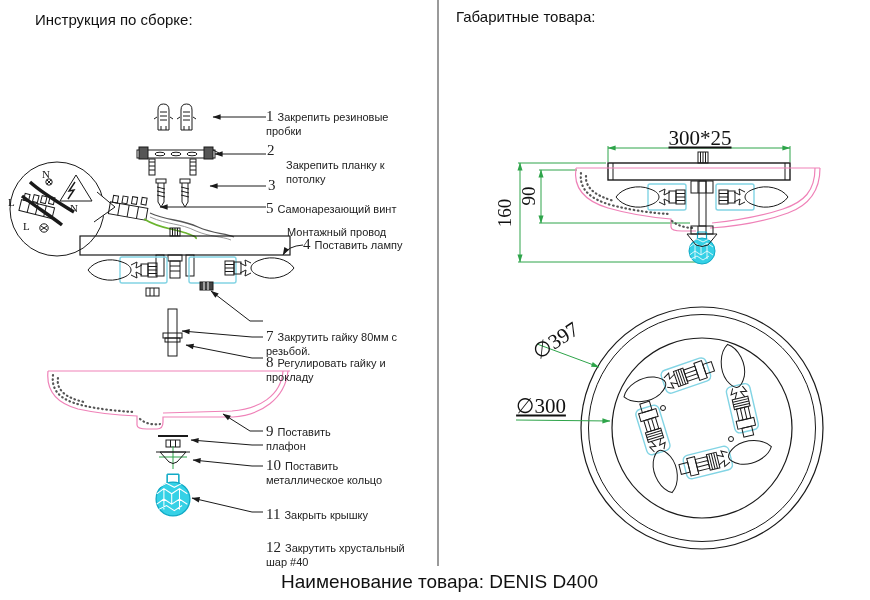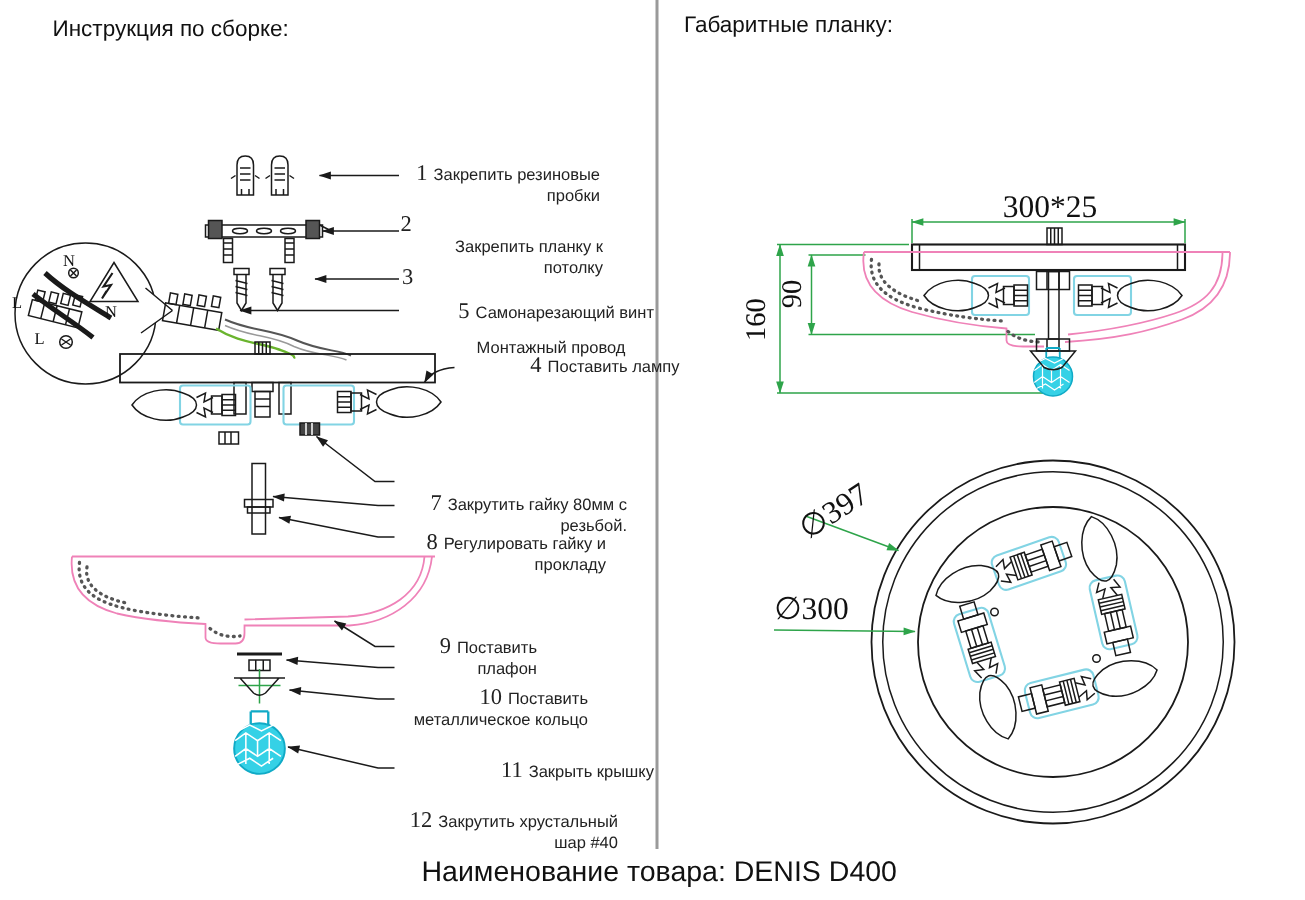--- a/index.html
+++ b/index.html
@@ -1,25 +1,25 @@
 <!DOCTYPE html>
 <html><head>
 <meta charset="utf-8">
 <style>
   html,body{margin:0;padding:0;background:#fff;}
   .page{position:relative;width:870px;height:600px;background:#ffffff;overflow:hidden;
         font-family:"Liberation Sans",sans-serif;color:#1a1a1a;padding-left:40px;}
   .abs{position:absolute;}
   .title{font-size:15px;color:#111;white-space:nowrap;}
   .footer{font-size:19px;color:#111;white-space:nowrap;}
-  .step{font-size:11px;line-height:1.3;color:#222;text-align:right;}
+  .step{font-size:11px;line-height:1.3;color:#222;}
   .step .num{font-family:"Liberation Serif",serif;font-size:15px;line-height:1;margin-right:4px;}
   .dim{font-family:"Liberation Serif",serif;font-size:21px;color:#111;white-space:nowrap;}
   .dim-sm{font-size:19px;}
-  .ctr{transform:translate(-50%,-50%);}
+  .ctr{transform:translate(-50%,-50%);text-decoration:underline;}
   .rot90{transform:translate(-50%,-50%) rotate(-90deg);}
   .rot33{transform:translate(-50%,-50%) rotate(-33deg);}
   .wl{font-family:"Liberation Serif",serif;font-size:11px;color:#111;}
   svg{position:absolute;left:0;top:0;}
 </style>
 </head>
 <body>
 
 <div class="page">
 
@@ -256,21 +256,21 @@
       <g stroke="#2ea44a" stroke-width="1">
         <path d="M537,344 L599,367" marker-end="url(#mG)"></path>
         <path d="M516,420 L610,421" marker-end="url(#mG)"></path>
       </g>
     </g>
   </svg>
 
   <div class="abs" style="left:437px;top:0;width:2px;height:566px;background:#9a9a9a"></div>
 
   <div class="title abs" style="left:35px;top:11px">Инструкция по сборке:</div>
-  <div class="title abs" style="left:456px;top:8px">Габаритные планку:</div>
+  <div class="title abs" style="left:456px;top:8px">Габаритные товара:</div>
   <div class="footer abs" style="left:281px;top:571px">Наименование товара: DENIS D400</div>
 
   <div class="step abs" style="left:266px;top:109px;width:134px">
     <span class="num">1</span><span>Закрепить резиновые пробки</span>
   </div>
   <div class="step abs" style="left:267px;top:143px">
     <span class="num">2</span>
   </div>
   <div class="step abs" style="left:286px;top:158px;width:116px">Закрепить планку к потолку</div>
   <div class="step abs" style="left:268px;top:178px">

